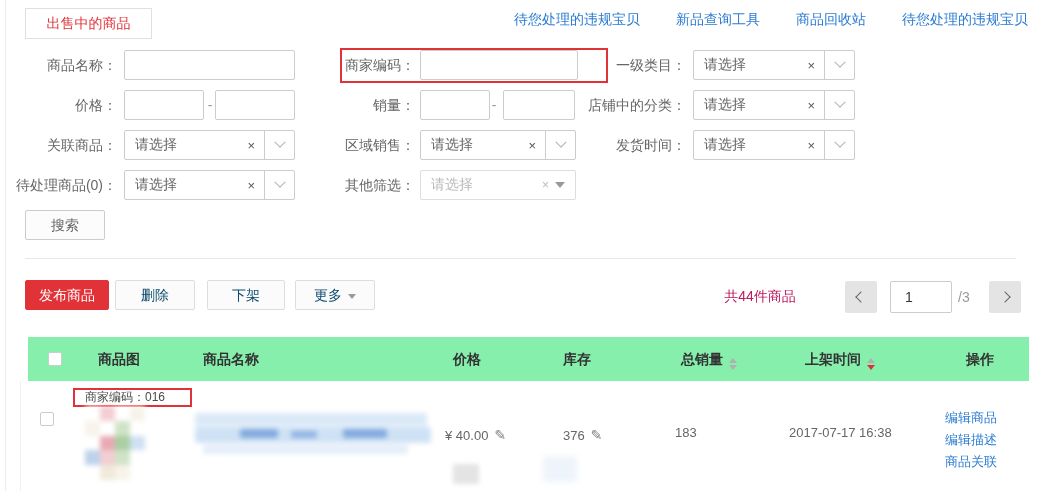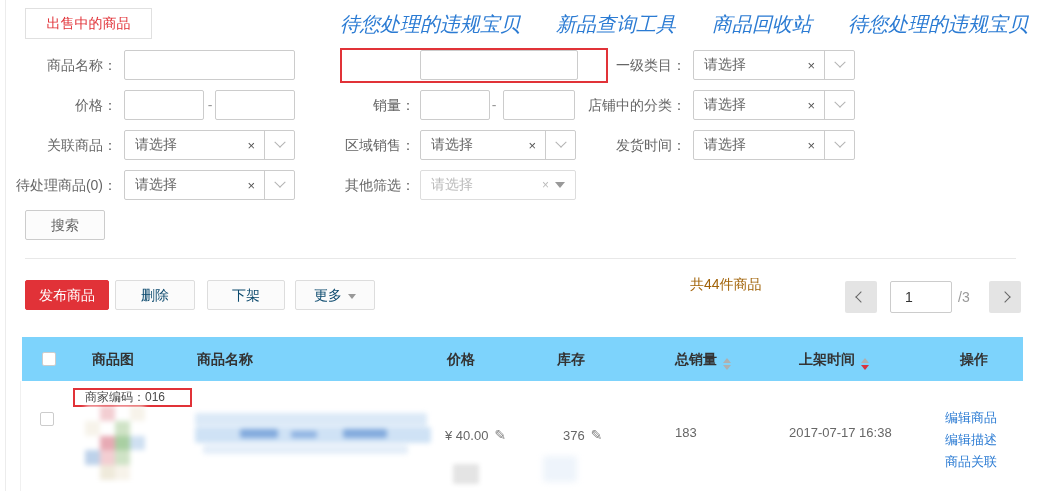--- a/index.html
+++ b/index.html
@@ -5,21 +5,21 @@
   * { box-sizing: border-box; margin: 0; padding: 0; }
   body { background:#fff; font-family:"Liberation Sans","DejaVu Sans",sans-serif; }
   .stage { position:relative; width:1041px; height:491px; background:#fff; overflow:hidden; color:#666; font-size:14px;padding-left:38px; }
   .abs { position:absolute; }
   .page-edge { left:5px; top:0; height:491px; width:0; border-left:1px solid #ececec; }
 
   
   .tab { left:25px; top:8px; width:127px; height:31px; background:#fff; border:1px solid #e0e0e0;
          color:#e13238; text-align:center; line-height:29px; cursor:pointer; }
   .toplinks { top:11px; right:13px; display:flex; gap:36px; }
-  .toplinks a { color:#2b7bd3; text-decoration:none; cursor:pointer; font-size:20px;font-style:italic; }
+  .toplinks a { color:#2b7bd3; text-decoration:none; cursor:pointer; font-size:14px; }
 
   
   .lab { height:30px; line-height:30px; text-align:right; color:#666; }
   .lab-l { left:0; width:117px; }
   .lab-m { left:295px; width:120px; }
   .lab-r { left:552px; width:134px; }
   .ti { border:1px solid #ccc; border-radius:2px; background:#fff; height:30px; padding:0 8px; font-size:13px; color:#333; outline:none; }
   .dash { width:10px; text-align:center; line-height:30px; color:#999; }
   .sel { display:flex; align-items:center; border:1px solid #ccc; border-radius:2px; background:#fff; height:30px; cursor:pointer; }
   .sel .val { flex:1; padding-left:10px; color:#666; white-space:nowrap; overflow:hidden; }
@@ -36,28 +36,28 @@
 
   .divider { left:25px; top:258px; width:991px; border-top:1px solid #e8e8e8; }
 
   
   .toolbar-btn { height:30px; line-height:28px; }
   .btn-red { background:#e13238; border:1px solid #e13238; color:#fff; }
   .btn-grey { background:#fbfbfb; border:1px solid #ddd; color:#0c4a6e; }
   .more-tri { display:inline-block; width:0; height:0; border-left:4px solid transparent; border-right:4px solid transparent; border-top:5px solid #999; margin-left:6px; vertical-align:middle; }
 
   
-  .pg-total { left:690px; top:268px; width:140px; height:32px; line-height:32px; text-align:left; color:#a16207; }
+  .pg-total { left:690px; top:280px; width:140px; height:32px; line-height:32px; text-align:center; color:#be185d; }
   .pg-btn { top:281px; width:32px; height:32px; background:#e4e4e4; border-radius:2px; display:flex; align-items:center; justify-content:center; cursor:pointer; }
   .pchev { width:8px; height:8px; border-left:1px solid #666; border-bottom:1px solid #666; }
   .pg-input { left:890px; top:281px; width:62px; height:32px; border:1px solid #ccc; border-radius:2px; padding-left:14px; font-size:14px; color:#333; outline:none; }
   .pg-of { left:958px; top:281px; height:32px; line-height:32px; color:#999; }
 
   
-  .thead { left:22px; top:337px; width:1001px; height:44px; background:#7dd3fc; }
+  .thead { left:28px; top:337px; width:1001px; height:44px; background:#86efac; }
   .th { position:absolute; top:0; height:44px; line-height:44px; color:#333; font-weight:bold; white-space:nowrap; }
   .sort { display:inline-flex; flex-direction:column; gap:2px; margin-left:6px; vertical-align:1px; }
   .s-up { width:0; height:0; border-left:4px solid transparent; border-right:4px solid transparent; border-bottom:5px solid #b0b0b0; }
   .s-dn { width:0; height:0; border-left:4px solid transparent; border-right:4px solid transparent; border-top:5px solid #b0b0b0; }
   .s-dn.red { border-top-color:#d9333f; }
   .trow { left:20px; top:381px; width:1001px; height:110px; background:#fff; border-left:1px solid #f0f0f0; }
   .cbx { width:14px; height:14px; border:1px solid #ccc; border-radius:2px; background:#fff; cursor:pointer; }
   .cell { position:absolute; color:#666; font-size:13px; line-height:18px; white-space:nowrap; }
   .pencil { color:#808080; font-size:14px; margin-left:6px; cursor:pointer; display:inline-block; }
   .rowlink { position:absolute; color:#2b7bd3; font-size:13px; cursor:pointer; }
@@ -84,20 +84,21 @@
 
   <div class="abs toplinks">
     <a>待您处理的违规宝贝</a>
     <a>新品查询工具</a>
     <a>商品回收站</a>
     <a>待您处理的违规宝贝</a>
   </div>
 
   <div class="abs lab lab-l" style="top:50px">商品名称：</div>
   <input class="abs ti" style="left: 124px; top: 50px; width: 171px;">
+  <div class="abs lab lab-m" style="top:50px">商家编码：</div>
   <input class="abs ti" style="left: 420px; top: 50px; width: 158px;">
   <div class="abs ann-box" style="left:340px; top:48px; width:268px; height:35px"></div>
   <div class="abs lab lab-r" style="top:50px">一级类目：</div>
   <div class="abs sel" style="left:693px; top:50px; width:162px">
     <span class="val">请选择</span>
     <span class="clr">×</span>
     <span class="arrow-box">
         <span class="chev"></span>
       </span>
   </div>

